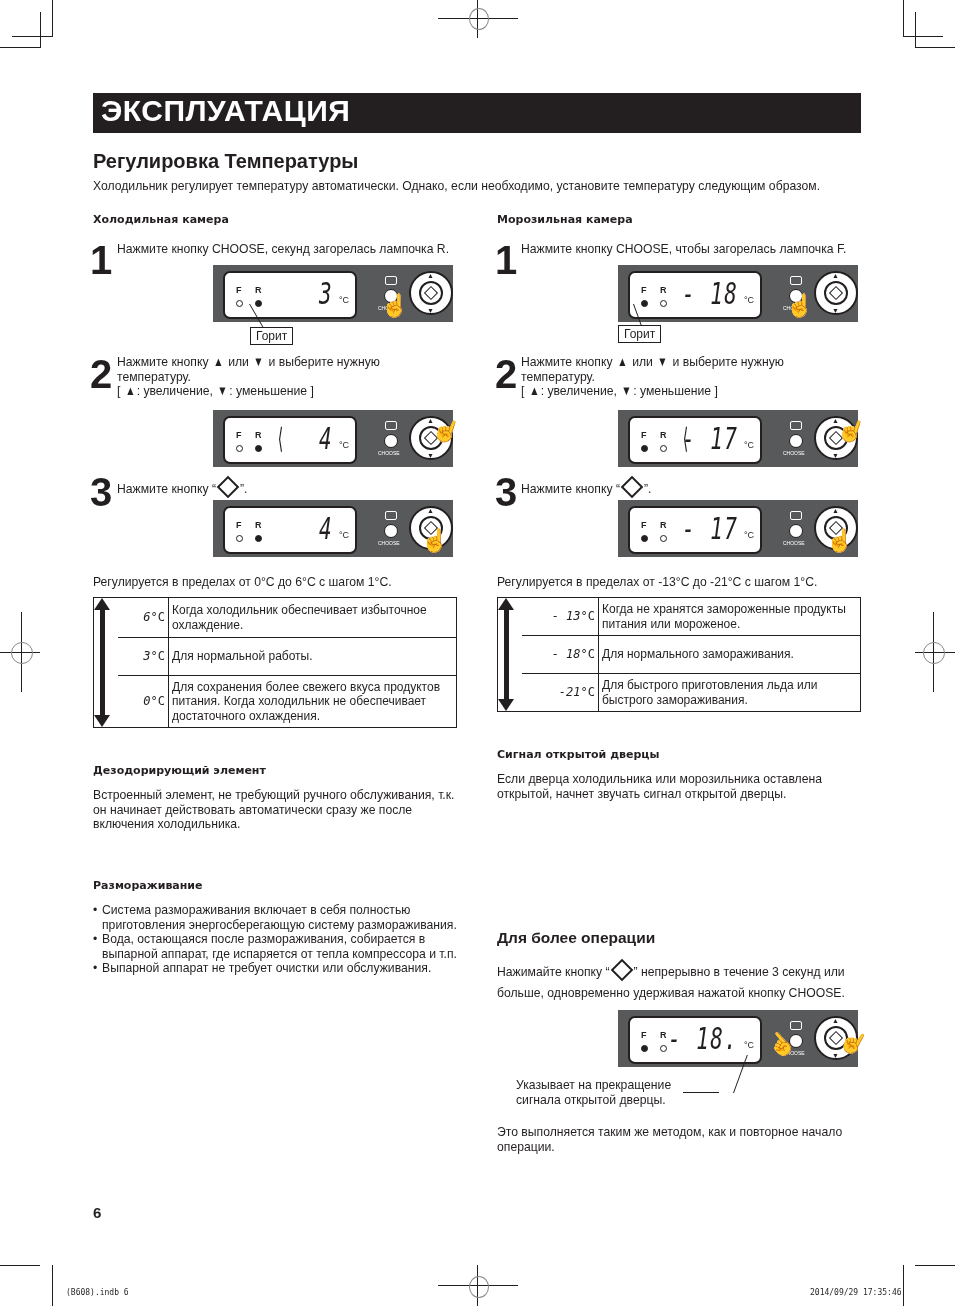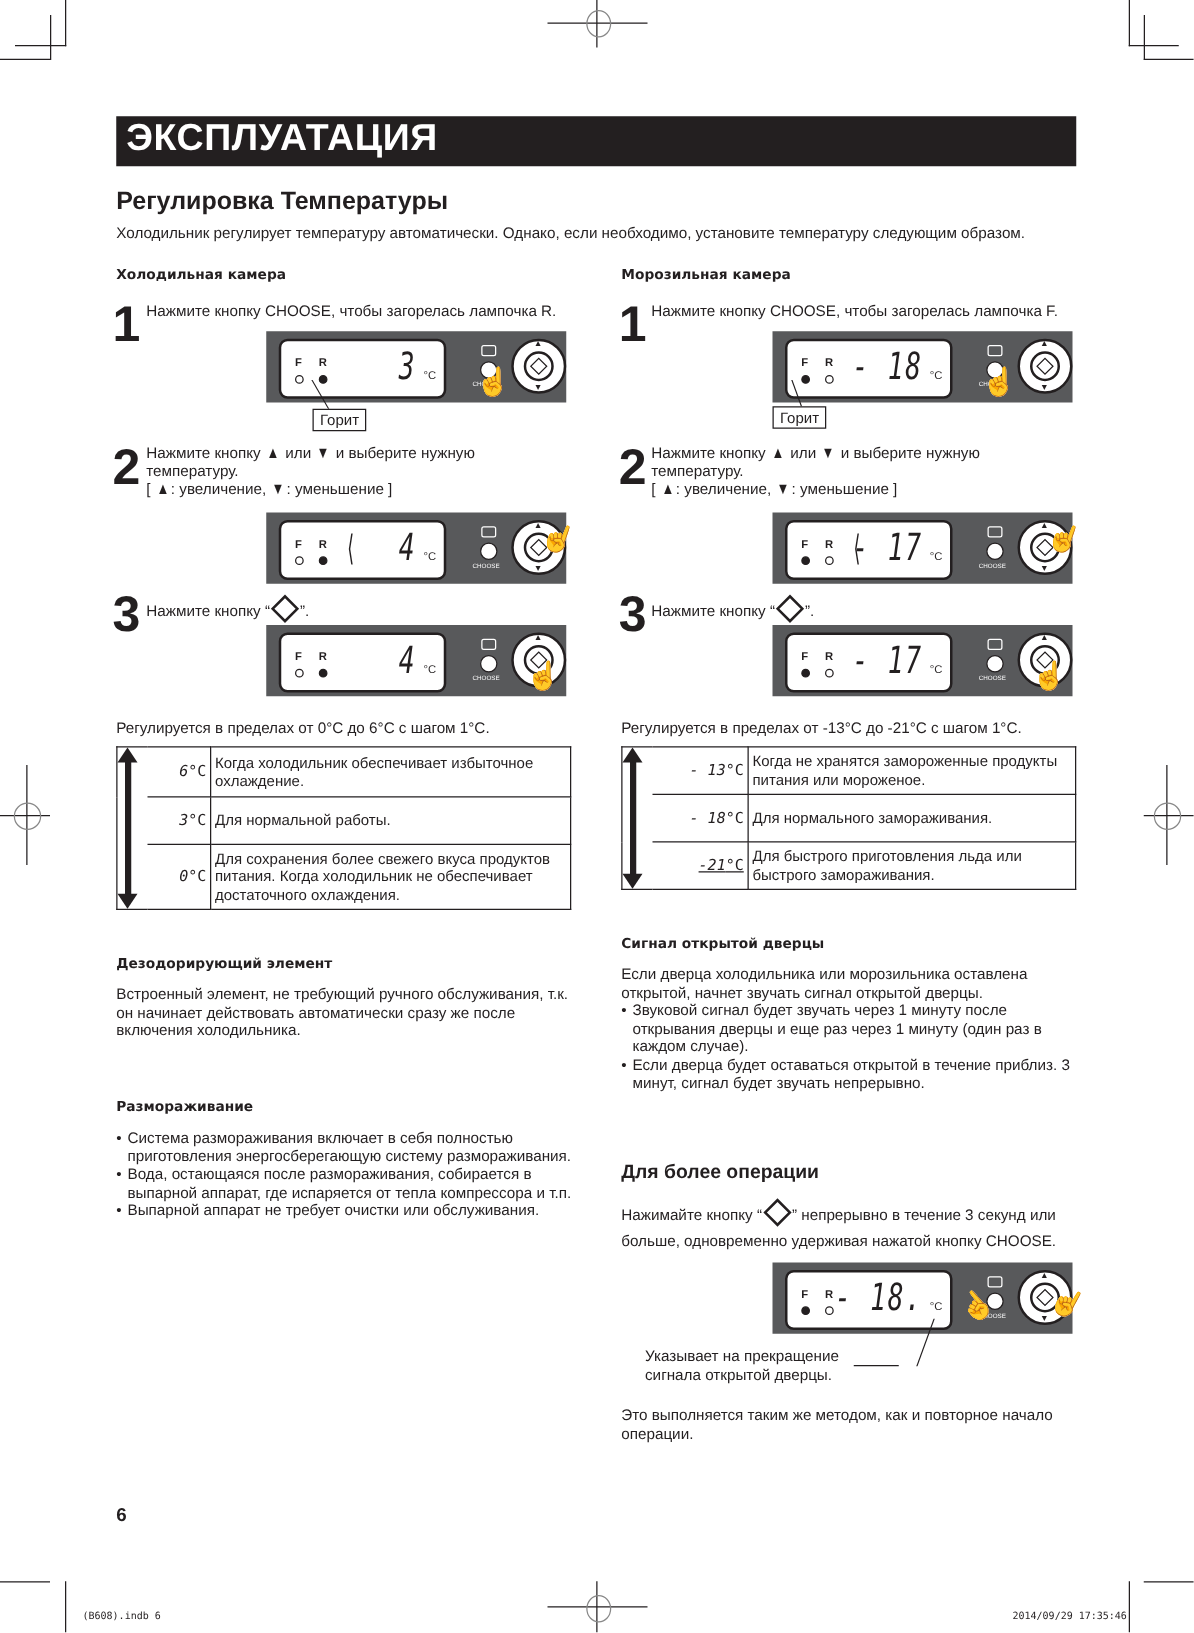--- a/index.html
+++ b/index.html
@@ -72,21 +72,21 @@
 <div class="abs banner">
     <span>ЭКСПЛУАТАЦИЯ</span>
   </div>
 
 <div class="abs h1" style="left:93px;top:150px;">Регулировка Температуры</div>
 <div class="abs p" style="left:93px;top:179px;width:740px;">Холодильник регулирует температуру автоматически. Однако, если необходимо, установите температуру следующим образом.</div>
 
 <div class="abs h2" style="left:93px;top:213px;">Холодильная камера</div>
 
 <div class="abs stepnum" style="left:90px;top:240px;">1</div>
-<div class="abs steptext" style="left:117px;top:242px;">Нажмите кнопку CHOOSE, чтобы загорелась лампочка R.</div>
+<div class="abs steptext" style="left:117px;top:242px;">Нажмите кнопку CHOOSE, секунд загорелась лампочка R.</div>
 
 <div class="panel" style="left:213px;top:265px;">
     <div class="lcd">
       <span class="lbl" style="left:11px;top:12px;">F</span>
       <span class="lbl" style="left:30px;top:12px;">R</span>
       <span class="dot " style="left:11px;top:27px;"></span>
       <span class="dot on" style="left:30px;top:27px;"></span>
 
       <span class="digits">3</span>
       <span class="degc">°C</span>
@@ -300,33 +300,29 @@
       <div style="position:absolute;left:0;bottom:0;width:0;height:0;border-left:8px solid transparent;border-right:8px solid transparent;border-top:12px solid #231f20;"></div>
     </td>
     <td class="segtemp" style="width:70px;border-left:none;"><span>- 13</span><small>°C</small></td>
     <td>Когда не хранятся замороженные продукты питания или мороженое.</td>
   </tr>
   <tr style="height:38px;">
     <td class="segtemp" style="border-left:none;"><span>- 18</span><small>°C</small></td>
     <td>Для нормального замораживания.</td>
   </tr>
   <tr style="height:38px;">
-    <td class="segtemp" style="border-left:none;text-decoration:underline;"><span>-21</span><small>°C</small></td>
+    <td class="segtemp" style="border-left:none;"><span>-21</span><small>°C</small></td>
     <td>Для быстрого приготовления льда или быстрого замораживания.</td>
   </tr>
 </tbody>
   </table>
 
 <div class="abs h2" style="left:497px;top:748px;">Сигнал открытой дверцы</div>
 <div class="abs p" style="left:497px;top:772px;width:365px;">
   <div>Если дверца холодильника или морозильника оставлена открытой, начнет звучать сигнал открытой дверцы.</div>
-  <ul class="bul">
-    <li>Звуковой сигнал будет звучать через 1 минуту после открывания дверцы и еще раз через 1 минуту (один раз в каждом случае).</li>
-    <li>Если дверца будет оставаться открытой в течение приблиз. 3 минут, сигнал будет звучать непрерывно.</li>
-  </ul>
 </div>
 
 <div class="abs h2b" style="left:497px;top:929px;">Для более операции</div>
 <div class="abs p" style="left:497px;top:962px;width:368px;line-height:21px;">
   <span>Нажимайте кнопку “</span><span class="diamond-inline"></span><span>” непрерывно в течение 3 секунд или больше, одновременно удерживая нажатой кнопку CHOOSE.</span>
 </div>
 <div class="panel" style="left:618px;top:1010px;">
     <div class="lcd">
       <span class="lbl" style="left:11px;top:12px;">F</span>
       <span class="lbl" style="left:30px;top:12px;">R</span>

